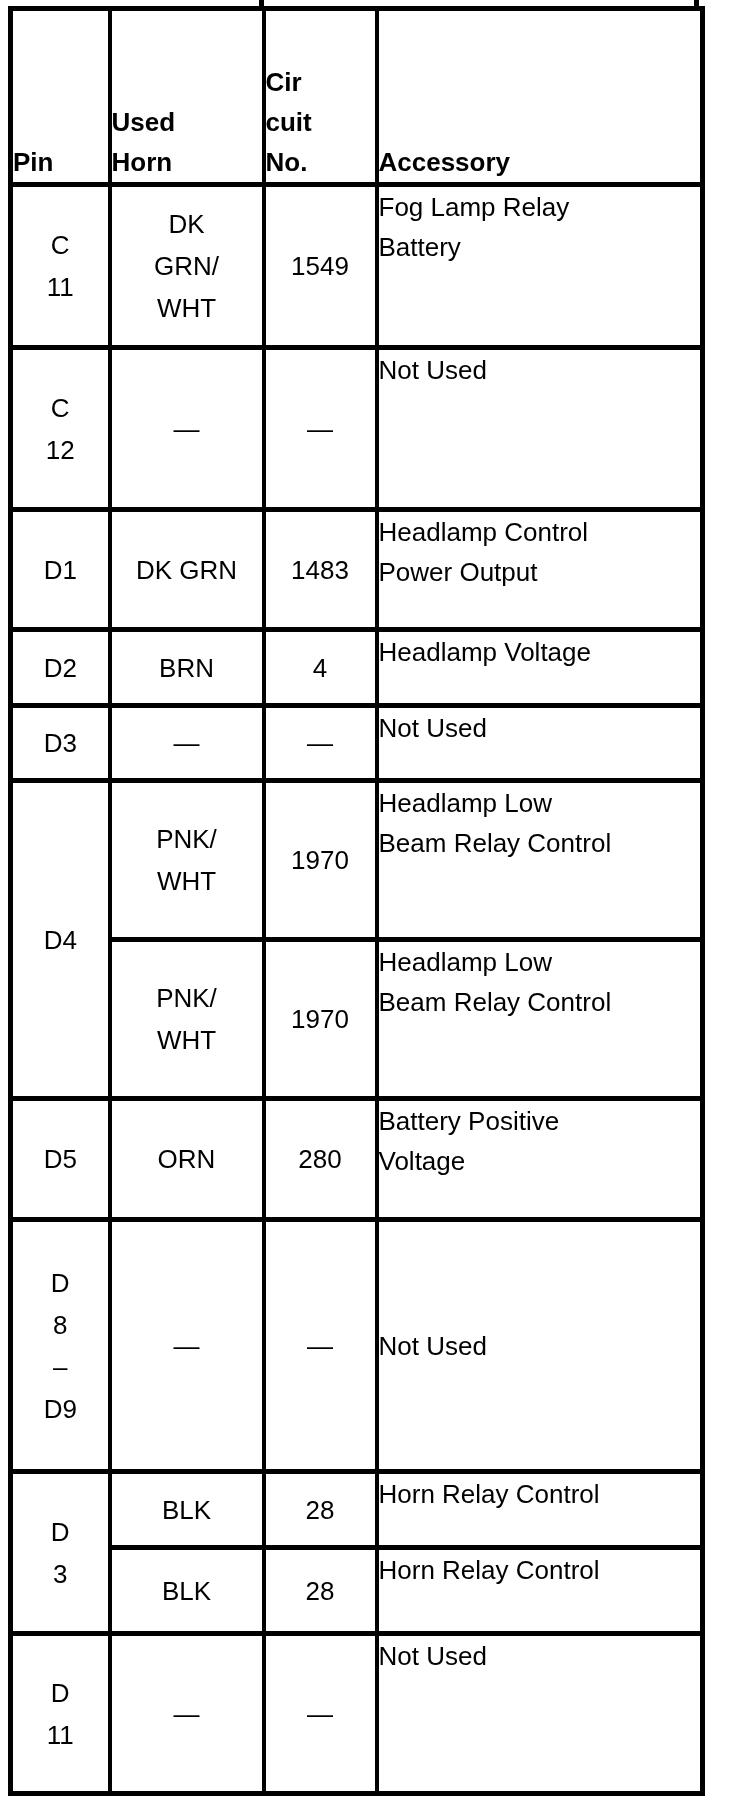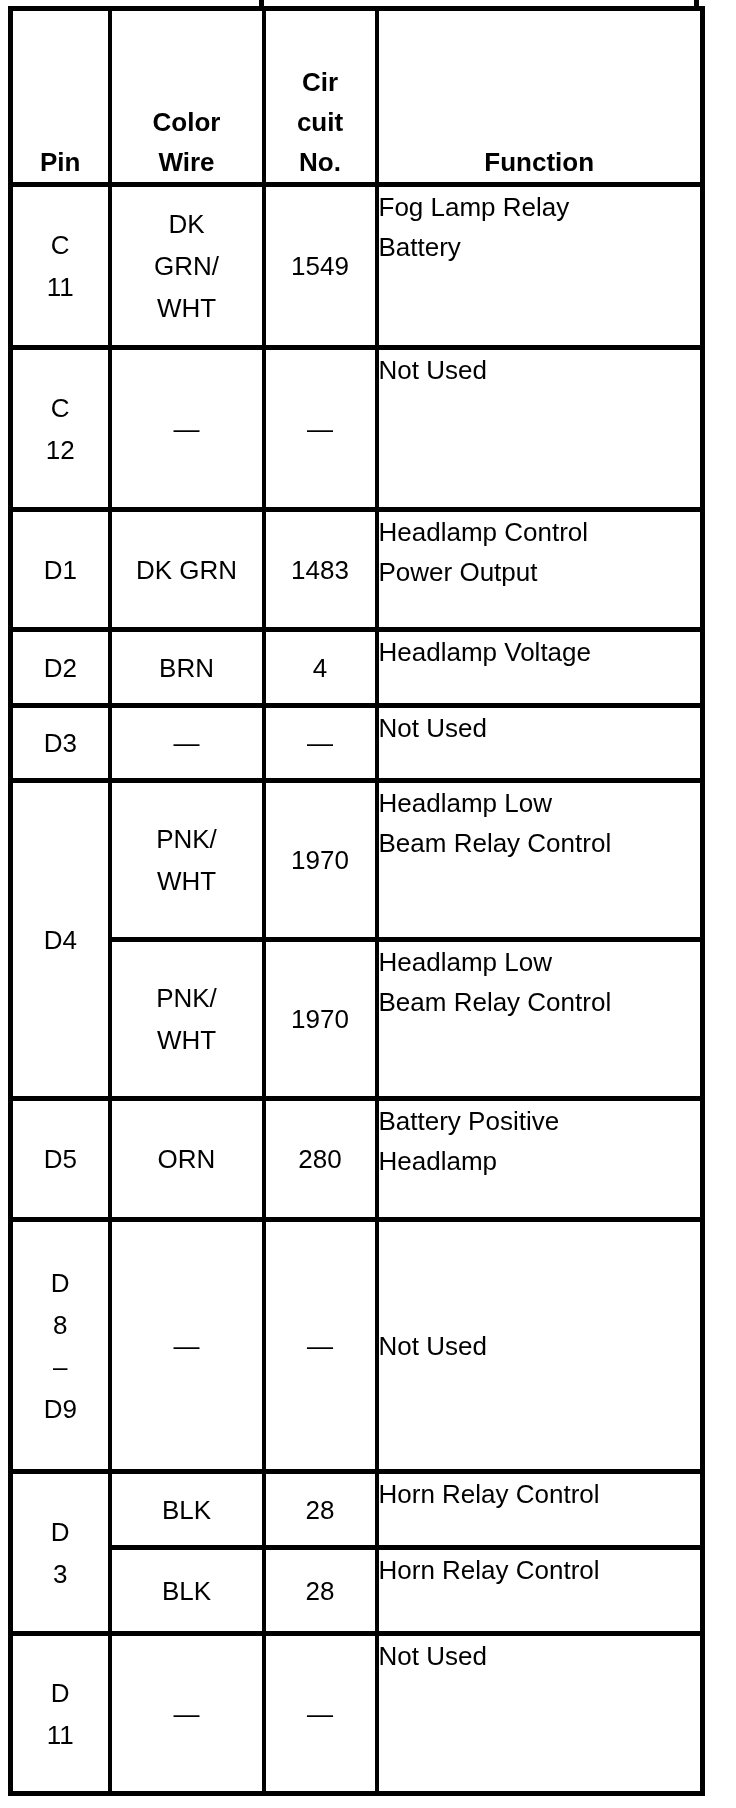--- a/index.html
+++ b/index.html
@@ -25,21 +25,21 @@
     border: 4px solid #000000;
     border-top-width: 5px;
     border-bottom-width: 5px;
     padding: 0;
     overflow: hidden;
   }
   th.hdr {
     font-size: 26px;
     font-weight: bold;
     line-height: 40px;
-    text-align: center;
+    text-align: left;
     vertical-align: bottom;
     padding-bottom: 13px;
   }
   td.pin, td.wire, td.circ {
     font-size: 26px;
     line-height: 42px;
     text-align: center;
     vertical-align: middle;
   }
   td.func {
@@ -79,30 +79,30 @@
       <col style="width:113px">
       <col style="width:326px">
     </colgroup>
 
     <tbody>
         <tr style="height:176px">
       <th class="hdr">
             <div class="line">Pin</div>
           </th>
       <th class="hdr">
-            <div class="line">Color</div>
-            <div class="line">Wire</div>
+            <div class="line">Used</div>
+            <div class="line">Horn</div>
           </th>
       <th class="hdr">
             <div class="line">Cir</div>
             <div class="line">cuit</div>
             <div class="line">No.</div>
           </th>
       <th class="hdr">
-            <div class="line">Function</div>
+            <div class="line">Accessory</div>
           </th>
     </tr>
 
     <tr style="height:163px">
       <td class="pin">
             <div class="line">C</div>
             <div class="line">11</div>
           </td>
       <td class="wire">
             <div class="line">DK</div>
@@ -216,21 +216,21 @@
             <div class="line">D5</div>
           </td>
       <td class="wire">
             <div class="line">ORN</div>
           </td>
       <td class="circ">
             <div class="line">280</div>
           </td>
       <td class="func">
             <div class="line">Battery Positive</div>
-            <div class="line">Headlamp</div>
+            <div class="line">Voltage</div>
           </td>
     </tr>
 
     <tr style="height:252px">
       <td class="pin">
             <div class="line">D</div>
             <div class="line">8</div>
             <div class="line">–</div>
             <div class="line">D9</div>
           </td>

